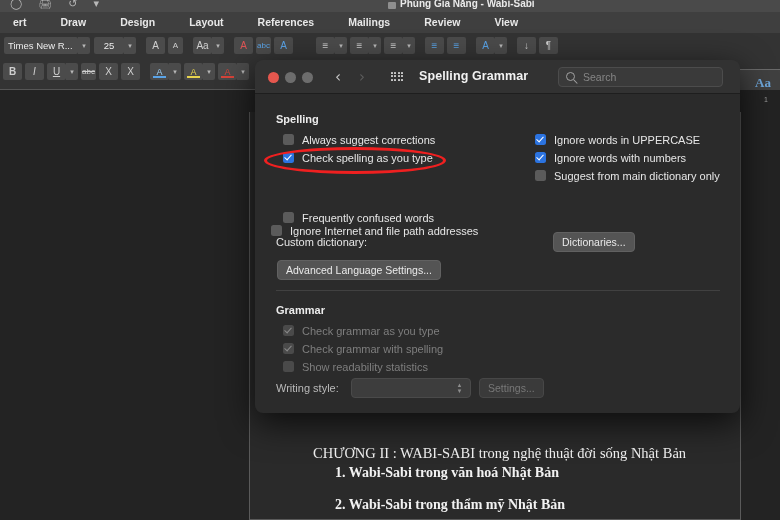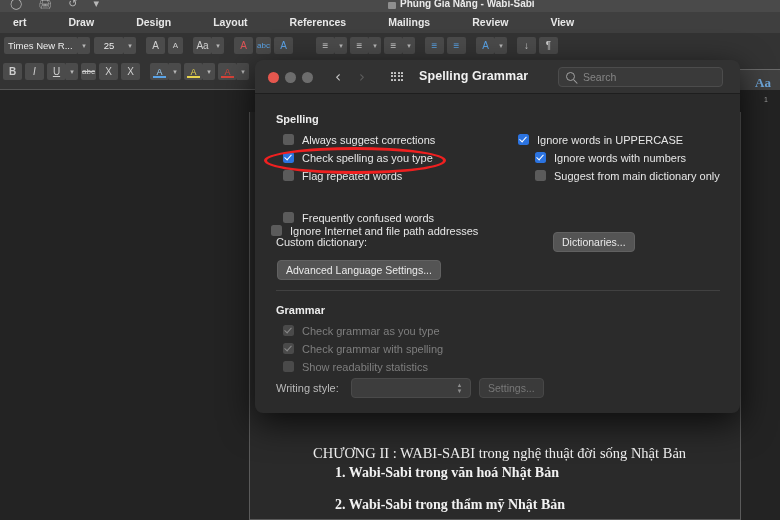--- a/index.html
+++ b/index.html
@@ -29,21 +29,21 @@
   }
   .topicons {
     position: absolute; top: -4px; left: 10px; height: 14px;
     display: flex; gap: 16px; align-items: center;
     color: #b8b8b8; font-size: 11px;
   }
 
   .ribbon-tabs {
     position: absolute; top: 12px; left: 0; width: 780px; height: 21px;
     background: #3f3f3f;
-    display: flex; align-items: center; gap: 16px;
+    display: flex; align-items: center; gap: 8px;
   }
   .ribbon-tab {
     font-size: 10.5px; color: #e8e8e8; font-weight: 600;
     padding: 0 13px; white-space: nowrap; line-height: 21px;
   }
 
   .ribbon-body {
     position: absolute; top: 33px; left: 0; width: 780px; height: 57px;
     background: #333333; border-bottom: 1px solid #555;
   }
@@ -408,34 +408,30 @@
       <div class="sec-title grp-title-spelling">Spelling</div>
 
       <div class="cb-row" style="left:28px; top:37px;">
         <span class="cb"></span>
         <span class="cb-label">Always suggest corrections</span>
       </div>
       <div class="cb-row" style="left:28px; top:55px;text-align:center;">
         <span class="cb checked"></span>
         <span class="cb-label">Check spelling as you type</span>
       </div>
-      <div class="cb-row" style="left:28px; top:73px;">
-        <span class="cb"></span>
-        <span class="cb-label">Flag repeated words</span>
-      </div>
       <div class="cb-row" style="left:28px; top:91px;margin-top:24px;">
         <span class="cb"></span>
         <span class="cb-label">Frequently confused words</span>
       </div>
       <div class="cb-row" style="left:16px; top:109px;margin-top:19px;">
         <span class="cb"></span>
         <span class="cb-label">Ignore Internet and file path addresses</span>
       </div>
 
-      <div class="cb-row" style="left:263px; top:37px;">
+      <div class="cb-row" style="left:280px; top:37px;">
         <span class="cb checked"></span>
         <span class="cb-label">Ignore words in UPPERCASE</span>
       </div>
       <div class="cb-row" style="left:280px; top:55px;">
         <span class="cb checked"></span>
         <span class="cb-label">Ignore words with numbers</span>
       </div>
       <div class="cb-row" style="left:280px; top:73px;">
         <span class="cb"></span>
         <span class="cb-label">Suggest from main dictionary only</span>

